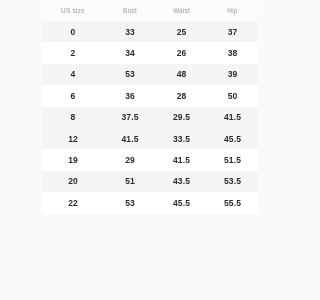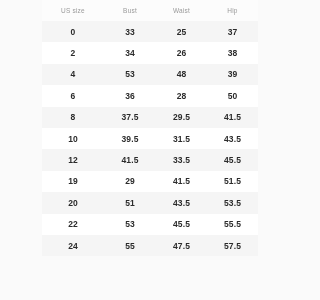--- a/index.html
+++ b/index.html
@@ -99,26 +99,20 @@
         <td>36</td>
         <td>28</td>
         <td>50</td>
       </tr>
       <tr class="row-shaded">
         <td>8</td>
         <td>37.5</td>
         <td>29.5</td>
         <td>41.5</td>
       </tr>
-      <tr class="row-plain">
-        <td>10</td>
-        <td>39.5</td>
-        <td>31.5</td>
-        <td>43.5</td>
-      </tr>
       <tr class="row-shaded">
         <td>12</td>
         <td>41.5</td>
         <td>33.5</td>
         <td>45.5</td>
       </tr>
       <tr class="row-plain">
         <td>19</td>
         <td>29</td>
         <td>41.5</td>
@@ -129,21 +123,15 @@
         <td>51</td>
         <td>43.5</td>
         <td>53.5</td>
       </tr>
       <tr class="row-plain">
         <td>22</td>
         <td>53</td>
         <td>45.5</td>
         <td>55.5</td>
       </tr>
-      <tr class="row-shaded">
-        <td>24</td>
-        <td>55</td>
-        <td>47.5</td>
-        <td>57.5</td>
-      </tr>
     </tbody>
   </table>
 </div>
 
 </body></html>

